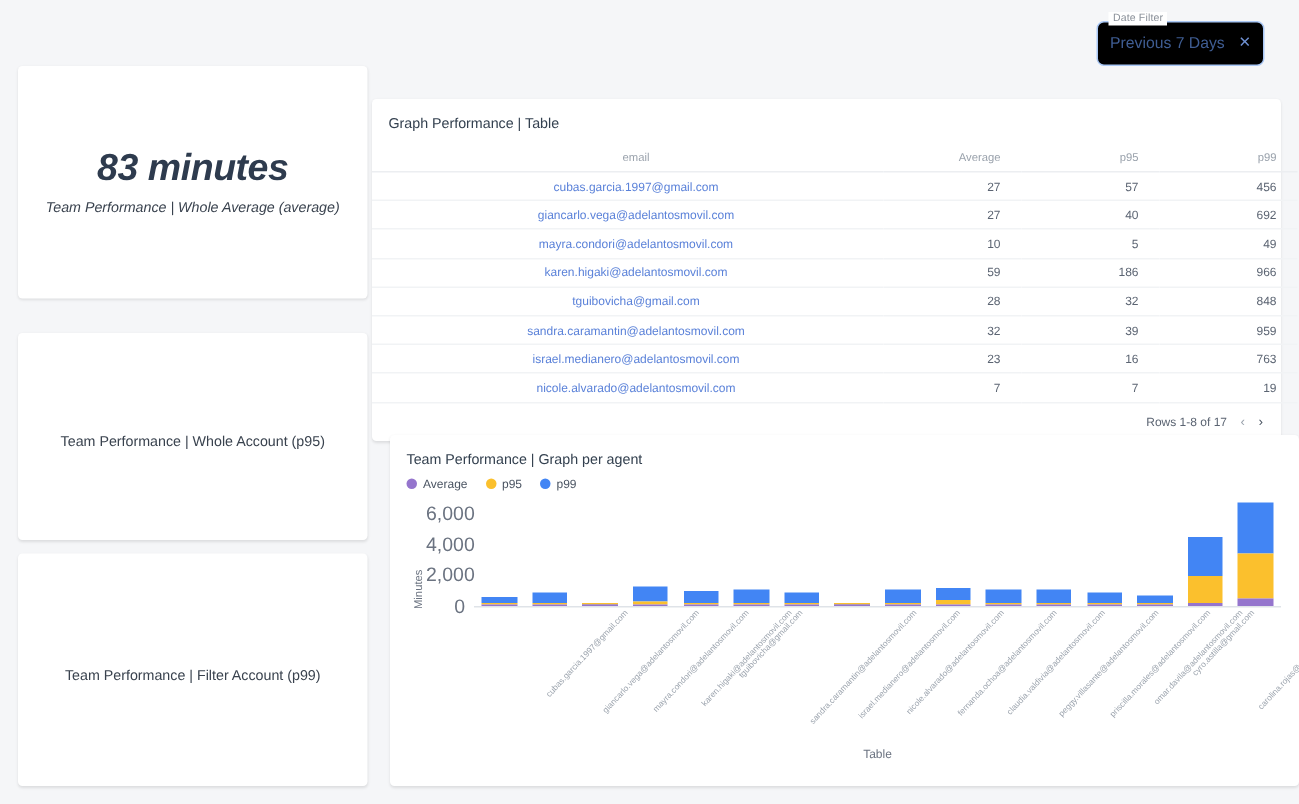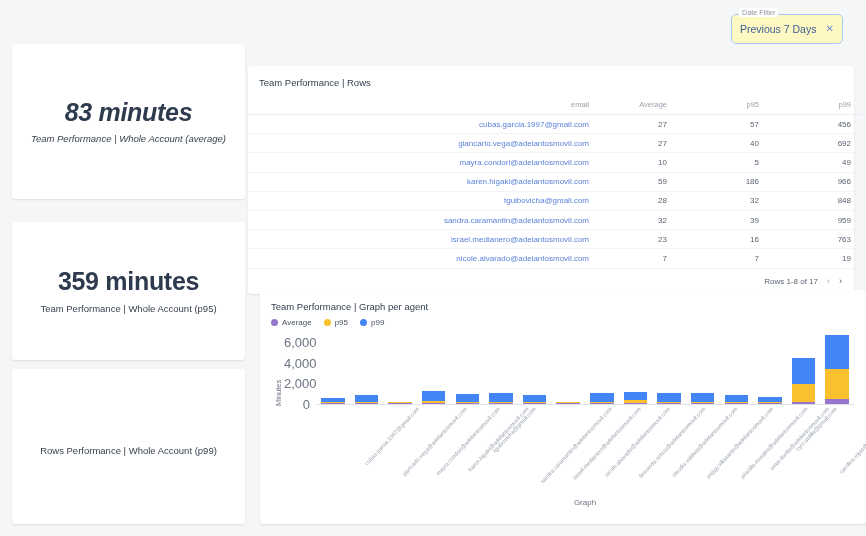--- a/index.html
+++ b/index.html
@@ -22,21 +22,21 @@
     left: 731px;
     top: 14px;
     width: 112px;
     height: 30px;
   }
   .date-filter-box {
     position: absolute;
     inset: 0;
     border: 1px solid #a9c7f5;
     border-radius: 5px;
-    background: #fef9c3;
+    background: #000000;
     display: flex;
     align-items: center;
     padding: 14px 8px;
     box-sizing: border-box;
   }
   .date-filter-legend {
     position: absolute;
     left: 8px;
     top: -6px;
     background: #ffffff;
@@ -117,21 +117,21 @@
   table.perf th {
     font-size: 7.5px;
     font-weight: normal;
     color: #9aa2ac;
     text-align: right;
     padding: 4px 0 5px 0;
     border-bottom: 1px solid #eceef1;
   }
   table.perf th.email-col,
   table.perf td.email-col {
-    text-align: right;
+    text-align: center;
     padding-left: 11px;
     width: 330px;
   }
   table.perf th.num, table.perf td.num { width: 78px; padding-right: 14px; }
   table.perf td {
     font-size: 8px;
     padding: 4.6px 0;
     border-bottom: 1px solid #f1f3f5;
     text-align: right;
     color: #5b6472;
@@ -265,32 +265,31 @@
   <div class="date-filter-wrap">
     <div class="date-filter-box">
       <span class="date-filter-value">Previous 7 Days</span>
       <span class="date-filter-clear">✕</span>
     </div>
     <span class="date-filter-legend">Date Filter</span>
   </div>
 
   <div class="kpi-card" id="kpi-0">
     <div class="kpi-value">83 minutes</div>
-    <div class="kpi-label">Team Performance | Whole Account (average)</div>
+    <div class="kpi-label">Team Performance | Whole Average (average)</div>
   </div>
   <div class="kpi-card" id="kpi-1">
-    <div class="kpi-value">359 minutes</div>
     <div class="kpi-label">Team Performance | Whole Account (p95)</div>
   </div>
   <div class="kpi-card" id="kpi-2">
-    <div class="kpi-label">Rows Performance | Whole Account (p99)</div>
+    <div class="kpi-label">Team Performance | Filter Account (p99)</div>
   </div>
 
   <div class="panel" id="table-panel">
-    <div class="panel-title">Team Performance | Rows</div>
+    <div class="panel-title">Graph Performance | Table</div>
     <table class="perf">
       <thead>
         <tr>
           <th class="email-col">email</th>
           <th class="num">Average</th>
           <th class="num">p95</th>
           <th class="num">p99</th>
         </tr>
       </thead>
       <tbody id="table-body">
@@ -470,17 +469,17 @@
           <div class="x-label" style="left: 258.188px;">nicole.alvarado@adelantosmovil.com</div>
           <div class="x-label" style="left: 291.812px;">fernanda.ochoa@adelantosmovil.com</div>
           <div class="x-label" style="left: 325.438px;">claudia.valdivia@adelantosmovil.com</div>
           <div class="x-label" style="left: 359.062px;">peggy.villasante@adelantosmovil.com</div>
           <div class="x-label" style="left: 392.688px;">priscilla.morales@adelantosmovil.com</div>
           <div class="x-label" style="left: 426.312px;">omar.davila@adelantosmovil.com</div>
           <div class="x-label" style="left: 459.938px;">cyro.astilla@gmail.com</div>
           <div class="x-label" style="left: 493.562px;">carolina.rojas@adelantosmovil.com</div>
           <div class="x-label" style="left: 527.188px;">claudia.roman@adelantosmovil.com</div>
         </div>
-      <div class="x-axis-title">Graph</div>
+      <div class="x-axis-title">Table</div>
     </div>
   </div>
 
 </div>
 
 </body></html>

